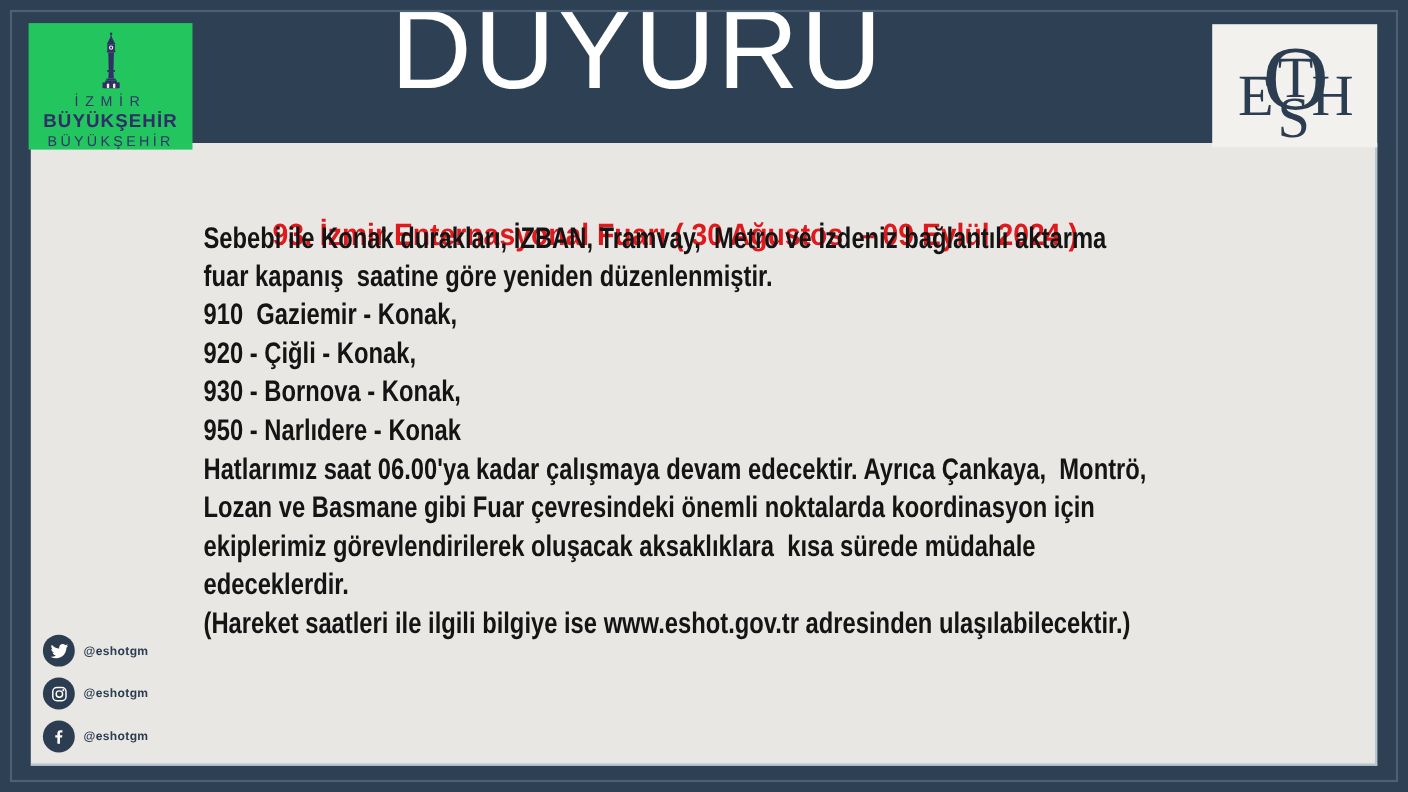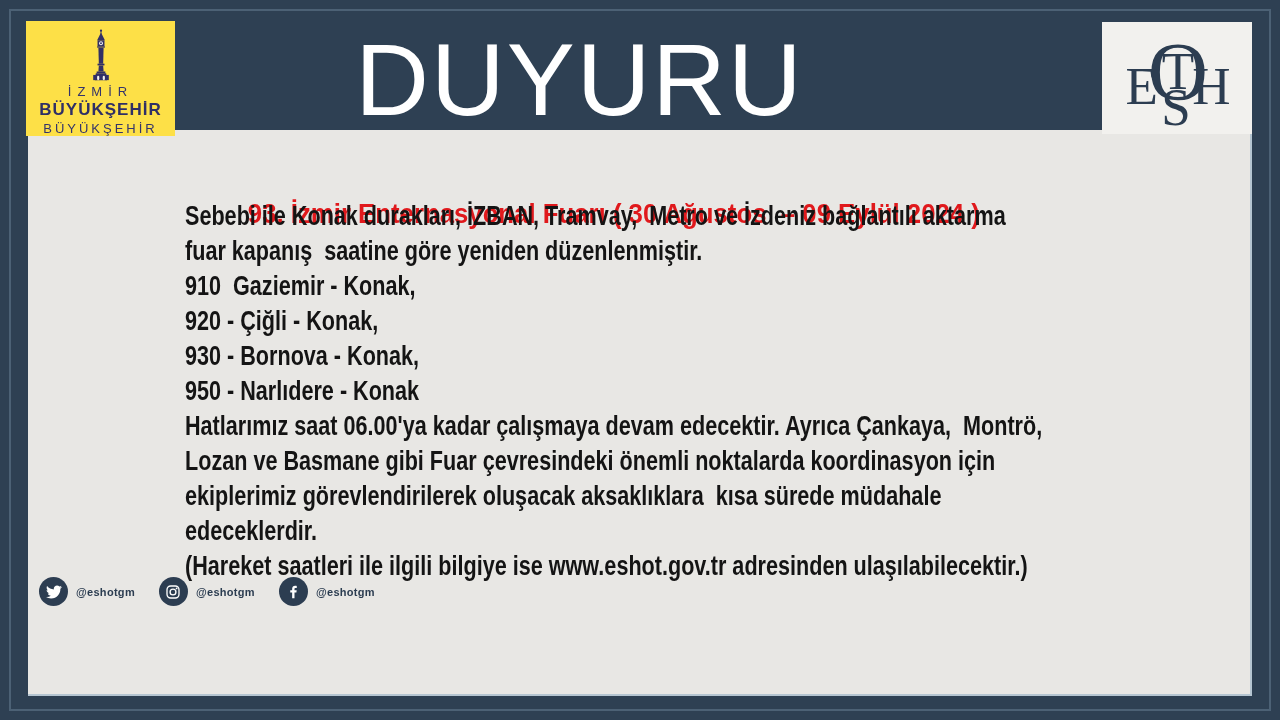--- a/index.html
+++ b/index.html
@@ -12,31 +12,31 @@
     position:absolute; left:9px; top:9px; right:9px; bottom:9px;
     border:2px solid #4c6175; pointer-events:none;
   }
   .panel {
     position:absolute; left:28px; top:130px; width:1224px; height:566px;
     background:#e8e7e4; box-sizing:border-box;
     border-right:2px solid #b5c5d1; border-bottom:2px solid #b5c5d1;
   }
   .logo-box-left {
     position:absolute; left:26px; top:21px; width:149px; height:115px;
-    background:#fde047; display:flex; flex-direction:column; align-items:center;
+    background:#22c55e; display:flex; flex-direction:column; align-items:center;
     box-sizing:border-box; padding-top:8px; z-index:3;
   }
   .logo-box-right {
     position:absolute; left:1102px; top:22px; width:150px; height:112px;
     background:#f2f1ee; display:flex; align-items:center; justify-content:center;
     z-index:3;
   }
   .duyuru-band {
     position:absolute; left:175px; top:0; width:809px; height:131px;
-    display:flex; align-items:flex-end; justify-content:center;
+    display:flex; align-items:flex-start; justify-content:center;
   }
   .duyuru-text {
     color:#ffffff; font-size:102px; font-weight:400; letter-spacing:2px;
     line-height:1; margin-top:-6px;
   }
   .izmir-city   { color:#34346b; font-size:13px; letter-spacing:6px; margin-top:3px; }
   .izmir-line2  { color:#2f2f66; font-size:17px; font-weight:700; letter-spacing:1px; margin-top:1px; }
   .izmir-line3  { color:#34346b; font-size:13px; letter-spacing:3px; margin-top:1px; }
 
   .ann-title {
@@ -49,21 +49,21 @@
   .body-lines { position:absolute; left:185px; top:199px; width:1012px; }
   .body-line  {
     height:35px; line-height:35px; font-size:27px; font-weight:700;
     color:#141414; white-space:pre;
   }
   .body-line > span {
     display:inline-block; transform:scaleX(0.80); transform-origin:0 50%;
     white-space:pre;
   }
 
-  .social { position:absolute; left:39px; top:577px; display:flex; flex-direction:row; gap:24px; }
+  .social { position:absolute; left:39px; top:577px; display:flex; flex-direction:column; gap:10px; }
   .social-item { display:flex; align-items:center; gap:8px; height:29px; }
   .social-circle {
     width:29px; height:29px; border-radius:50%; background:#2c3d51;
     display:flex; align-items:center; justify-content:center; flex:0 0 29px;
   }
   .social-handle { font-size:11px; font-weight:700; color:#2c3d51; letter-spacing:0.3px; }
 
   .monogram text { font-family:"Liberation Serif", serif; fill:#2c3d51; }
 </style>
 </head>

